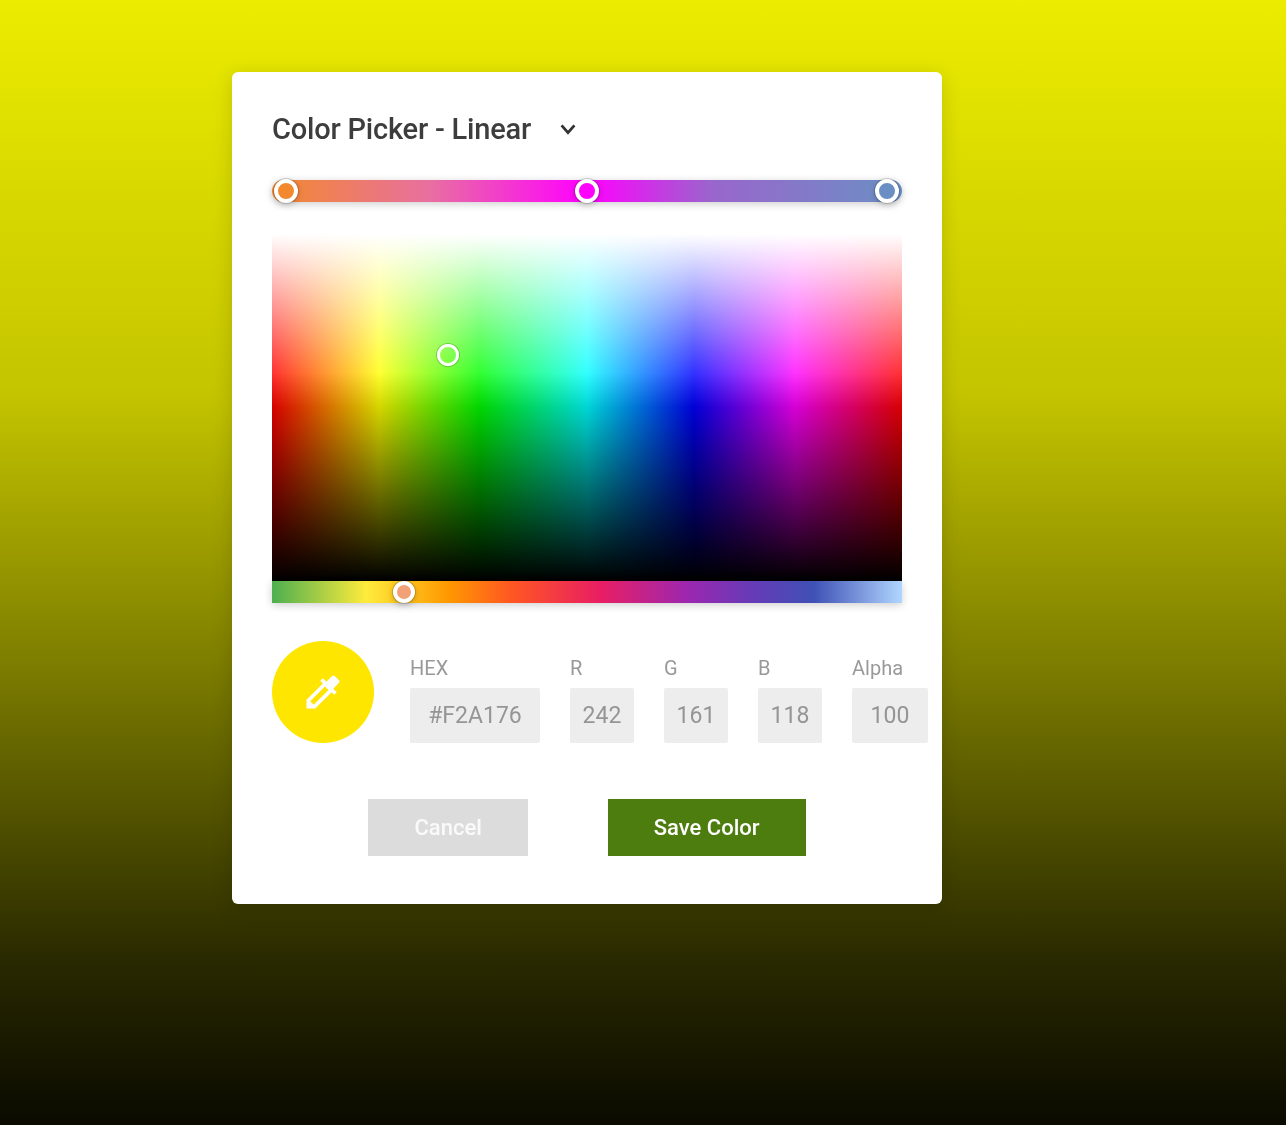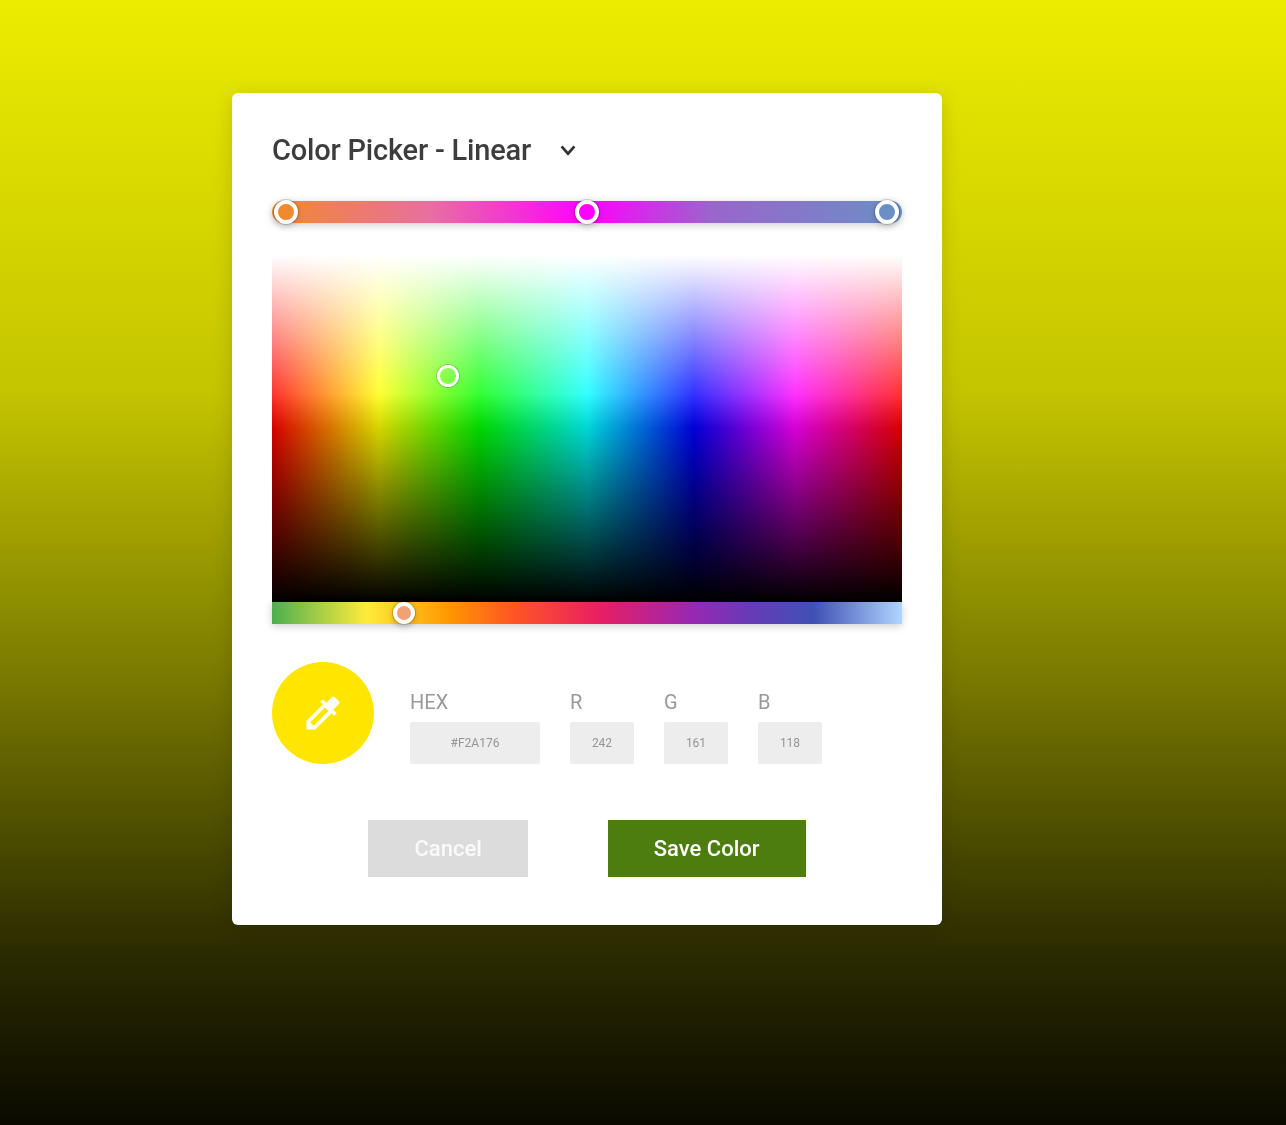--- a/index.html
+++ b/index.html
@@ -7,21 +7,21 @@
     body {
       font-family: -apple-system, BlinkMacSystemFont, "Segoe UI", Roboto, Helvetica, Arial, sans-serif;
       background: linear-gradient(to bottom, #ecec00 0%, #c4c400 35%, #7a7a00 60%, #2a2a00 85%, #0a0a00 100%);
       width: 1286px;
       height: 1125px;
       position: relative;
     }
     .panel {
       position: absolute;
       left: 232px;
-      top: 93px;
+      top: 72px;
       width: 710px;
       background: #ffffff;
       border-radius: 6px;
       padding: 40px 40px 48px 40px;
       box-shadow: 0 4px 20px rgba(0,0,0,0.15);
     }
     .header {
       display: flex;
       align-items: center;
       gap: 24px;
@@ -138,21 +138,21 @@
       margin-right: 6px;
     }
     .eyedropper svg { width: 44px; height: 44px; fill: #fff; }
 
     .field { display: flex; flex-direction: column; gap: 8px; }
     .field-label { font-size: 20px; color: #999; font-weight: 400; }
     .field-value {
       background: #ededed;
       border: none;
       text-align: center;
-      font-size: 12px;
+      font-size: 23px;
       color: #959595;
       padding: 14px 0;
       border-radius: 2px;
       font-family: inherit;
       width: 64px;
     }
     .field.hex .field-value { width: 130px; }
     .field.alpha .field-value { width: 76px; }
 
     .actions {
@@ -219,20 +219,24 @@
       <input class="field-value" value="242" style="">
     </div>
     <div class="field">
       <span class="field-label">G</span>
       <input class="field-value" value="161" style="">
     </div>
     <div class="field">
       <span class="field-label">B</span>
       <input class="field-value" value="118" style="">
     </div>
+    <div class="field alpha">
+      <span class="field-label">Alpha</span>
+      <input class="field-value" value="100" style="">
+    </div>
   </div>
 
   <div class="actions">
     <button class="btn btn-cancel">Cancel</button>
     <button class="btn btn-save">Save Color</button>
   </div>
 
 </div>
 
 </body></html>

